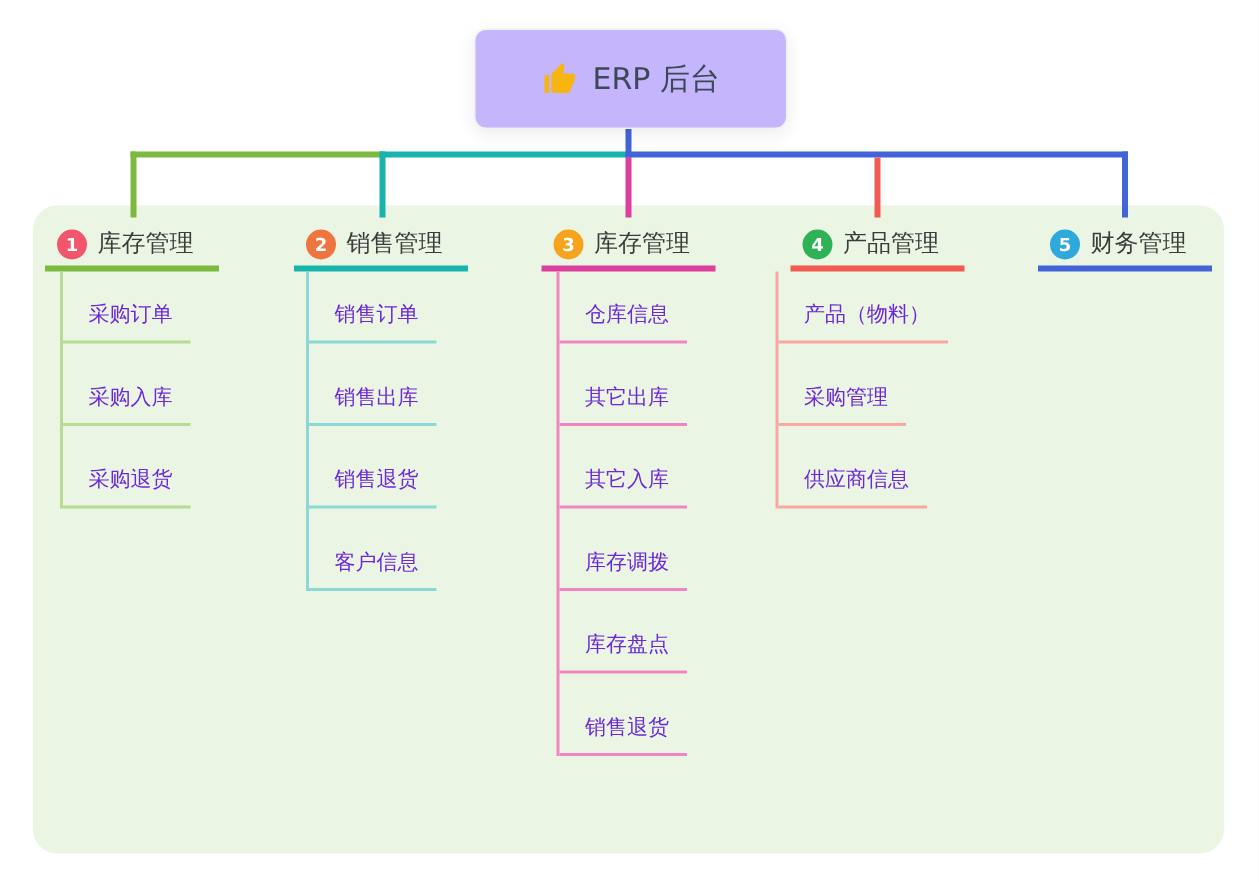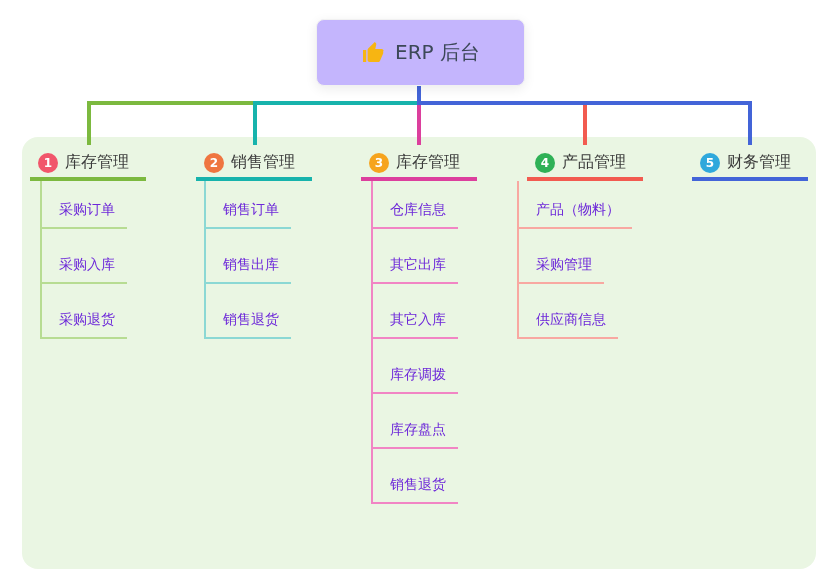--- a/index.html
+++ b/index.html
@@ -90,20 +90,21 @@
   </div>
 
   <div class="branch-header bh-2" style="--line: #17b3ac; --badge: #ef7540;">
     <span class="badge">2</span>
     <span class="label">销售管理</span>
   </div>
   <div class="sub-list sl-2" style="--sub: #8bd8d4;">
     <div class="sub-item">销售订单</div>
     <div class="sub-item">销售出库</div>
     <div class="sub-item">销售退货</div>
+    <div class="sub-item">客户信息</div>
   </div>
 
   <div class="branch-header bh-3" style="--line: #dc3f9d; --badge: #f6a41e;">
     <span class="badge">3</span>
     <span class="label">库存管理</span>
   </div>
   <div class="sub-list sl-3" style="--sub: #f185c4;">
     <div class="sub-item">仓库信息</div>
     <div class="sub-item">其它出库</div>
     <div class="sub-item">其它入库</div>

